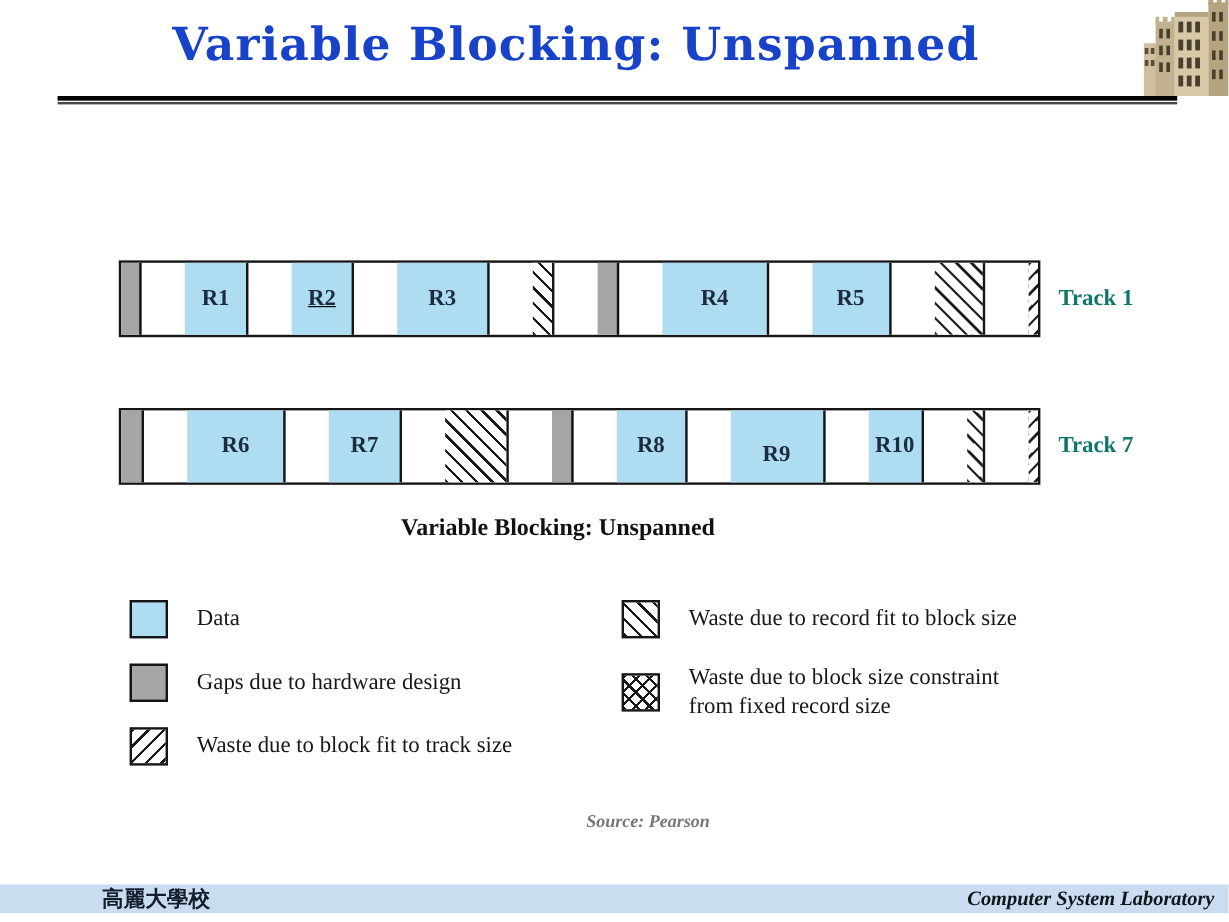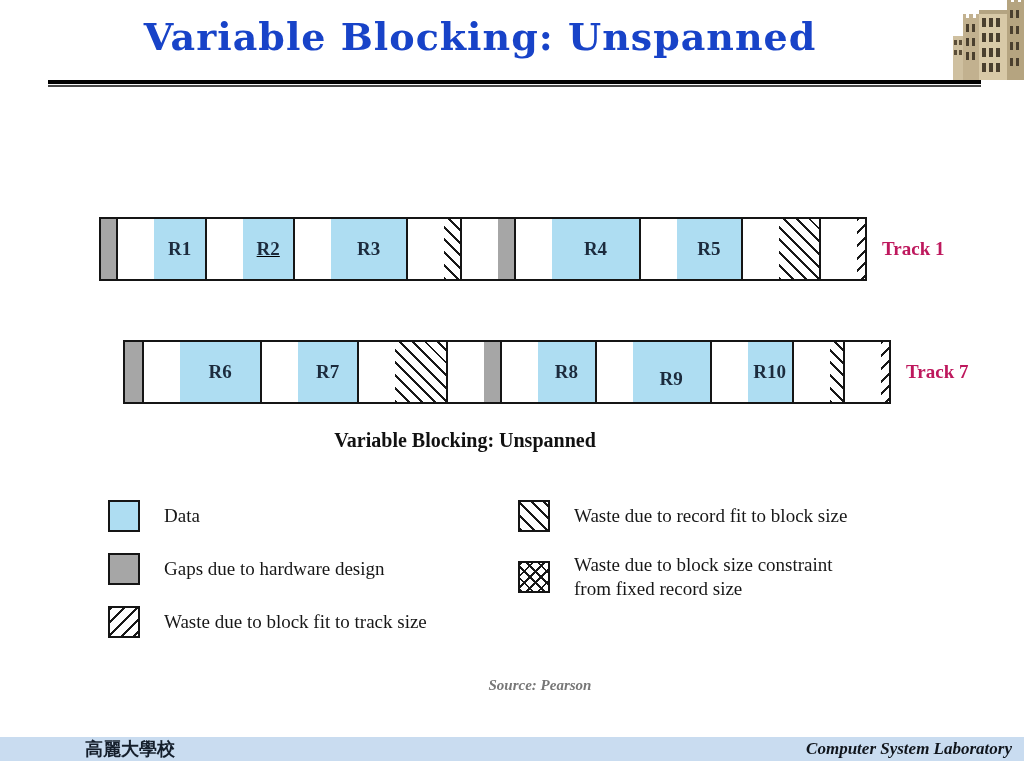--- a/index.html
+++ b/index.html
@@ -16,29 +16,29 @@
   .rule .r1{height:4px;background:#000;}
   .rule .r2{height:1px;background:#f4f4f4;}
   .rule .r3{height:2px;background:#474747;}
 
   
   .building{position:absolute;top:0;right:0;width:71px;height:80px;}
 
   
   .track-row{position:absolute;left:99px;width:768px;height:64px;}
   .track-row.t0{top:217px;}
-  .track-row.t1{top:340px;margin-left:24px;}
+  .track-row.t1{top:340px;}
   .track-bar{display:flex;width:100%;height:100%;box-sizing:border-box;
              border:2px solid #151515;background:#fff;gap:36px;}
   .seg{box-sizing:border-box;border-right:2px solid #151515;
        display:flex;align-items:center;justify-content:center;min-width:0;}
   .seg:last-child{border-right:none;}
   .seg-label{font-weight:bold;font-size:19px;color:#1c2b3d;}
   .track-label{position:absolute;left:783px;top:50%;transform:translateY(-50%);
-               font-weight:bold;font-size:19px;color:#be185d;white-space:nowrap;}
+               font-weight:bold;font-size:19px;color:#0f766e;white-space:nowrap;}
 
   .seg-data,.swatch-data{background:var(--data-fill,#aeddf2);}
   .seg-gap,.swatch-gap{background:var(--gap-fill,#a6a6a6);}
   .seg-record_fit,.swatch-record_fit{
     background:repeating-linear-gradient(45deg,#181818 0 2px,rgba(0,0,0,0) 2px 9px),#fff;}
   .seg-track_fit,.swatch-track_fit{
     background:repeating-linear-gradient(135deg,#181818 0 2px,rgba(0,0,0,0) 2px 9px),#fff;}
   .swatch-constraint{
     background:repeating-linear-gradient(45deg,#181818 0 1.8px,rgba(0,0,0,0) 1.8px 8px),
                repeating-linear-gradient(135deg,#181818 0 1.8px,rgba(0,0,0,0) 1.8px 8px),#fff;}

